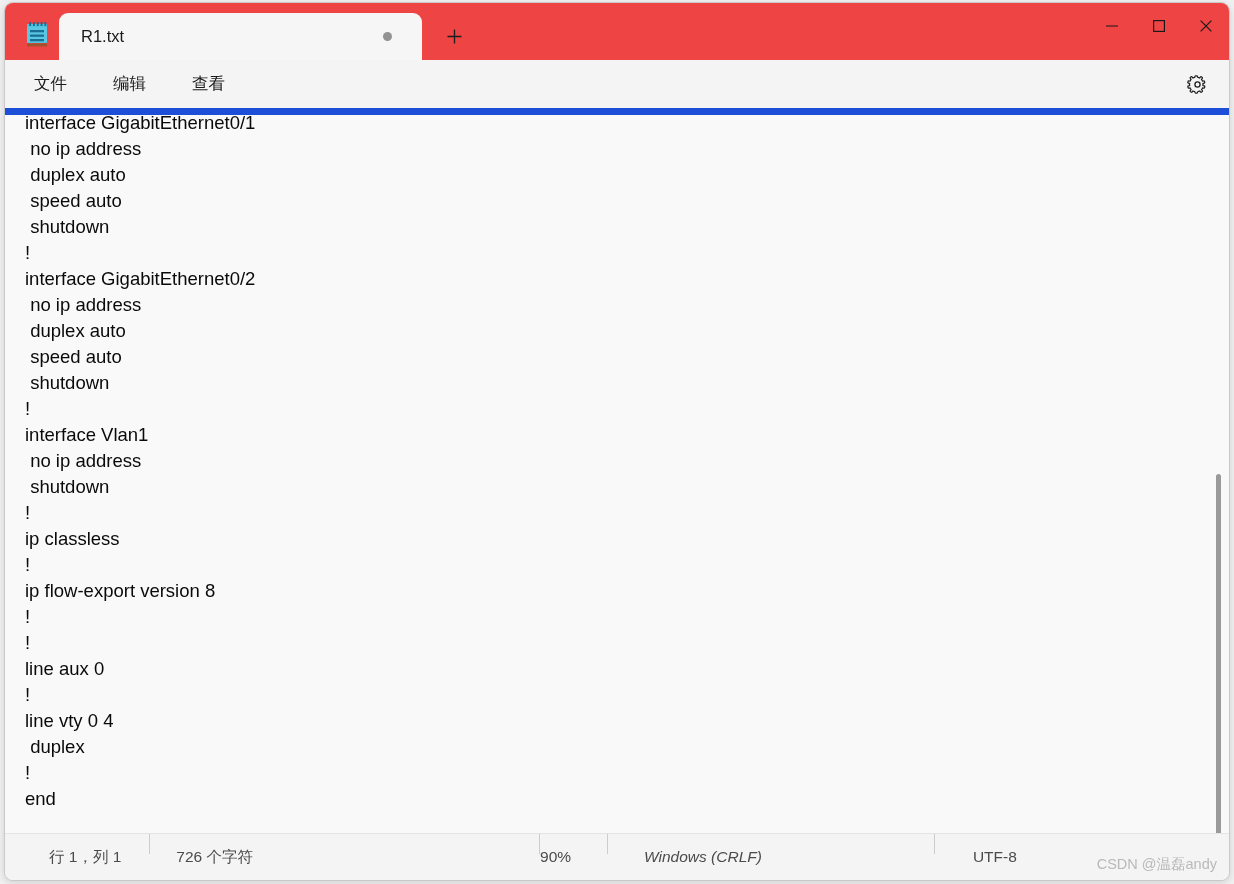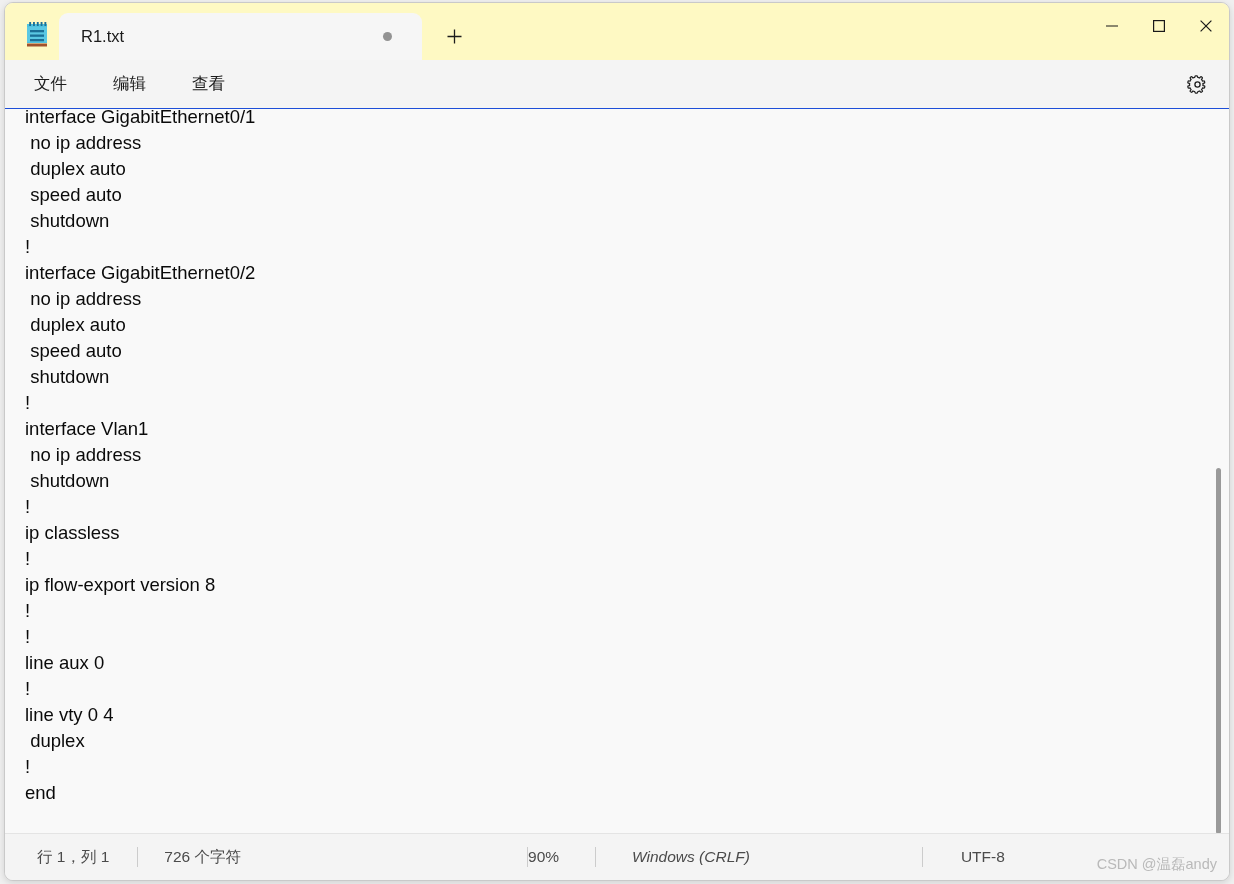--- a/index.html
+++ b/index.html
@@ -27,21 +27,21 @@
     box-shadow: 0 2px 7px rgba(0,0,0,0.13);
     display: flex;
     flex-direction: column;
   }
 
   
   #titlebar {
     position: relative;
     height: 57px;
     flex: 0 0 57px;
-    background: #fef9c3;
+    background: #ef4444;
     display: flex;
     align-items: flex-end;
   }
 
   #app-icon {
     width: 32px;
     height: 32px;
     margin: 0 6px 10px 16px;
     flex: 0 0 32px;
     position: relative;
@@ -142,21 +142,21 @@
     display: flex;
     align-items: center;
     justify-content: center;
   }
 
   
   #editor-wrap {
     flex: 1 1 auto;
     position: relative;
     background: #f9f9f9;
-    border-top: 1px solid #1d4ed8;
+    border-top: 7px solid #1d4ed8;
     overflow: hidden;
   }
   #editor {
     position: absolute;
     left: 0;
     top: 0;
     right: 0;
     bottom: 0;
     padding: 0 0 0 20px;
     box-sizing: border-box;
@@ -189,24 +189,24 @@
     border-radius: 3px;
   }
 
   
   #statusbar {
     flex: 0 0 46px;
     height: 46px;
     background: #f4f4f4;
     border-top: 1px solid #e4e4e4;
     display: flex;
-    align-items: center;
     position: relative;
     font-size: 15.5px;
     color: #4b4b4b;
+    padding-left: 12px;
   }
   .sb-cell {
     white-space: nowrap;
     display: flex;
     align-items: center;
     height: 100%;
   }
   .sb-sep {
     width: 1px;
     height: 20px;

